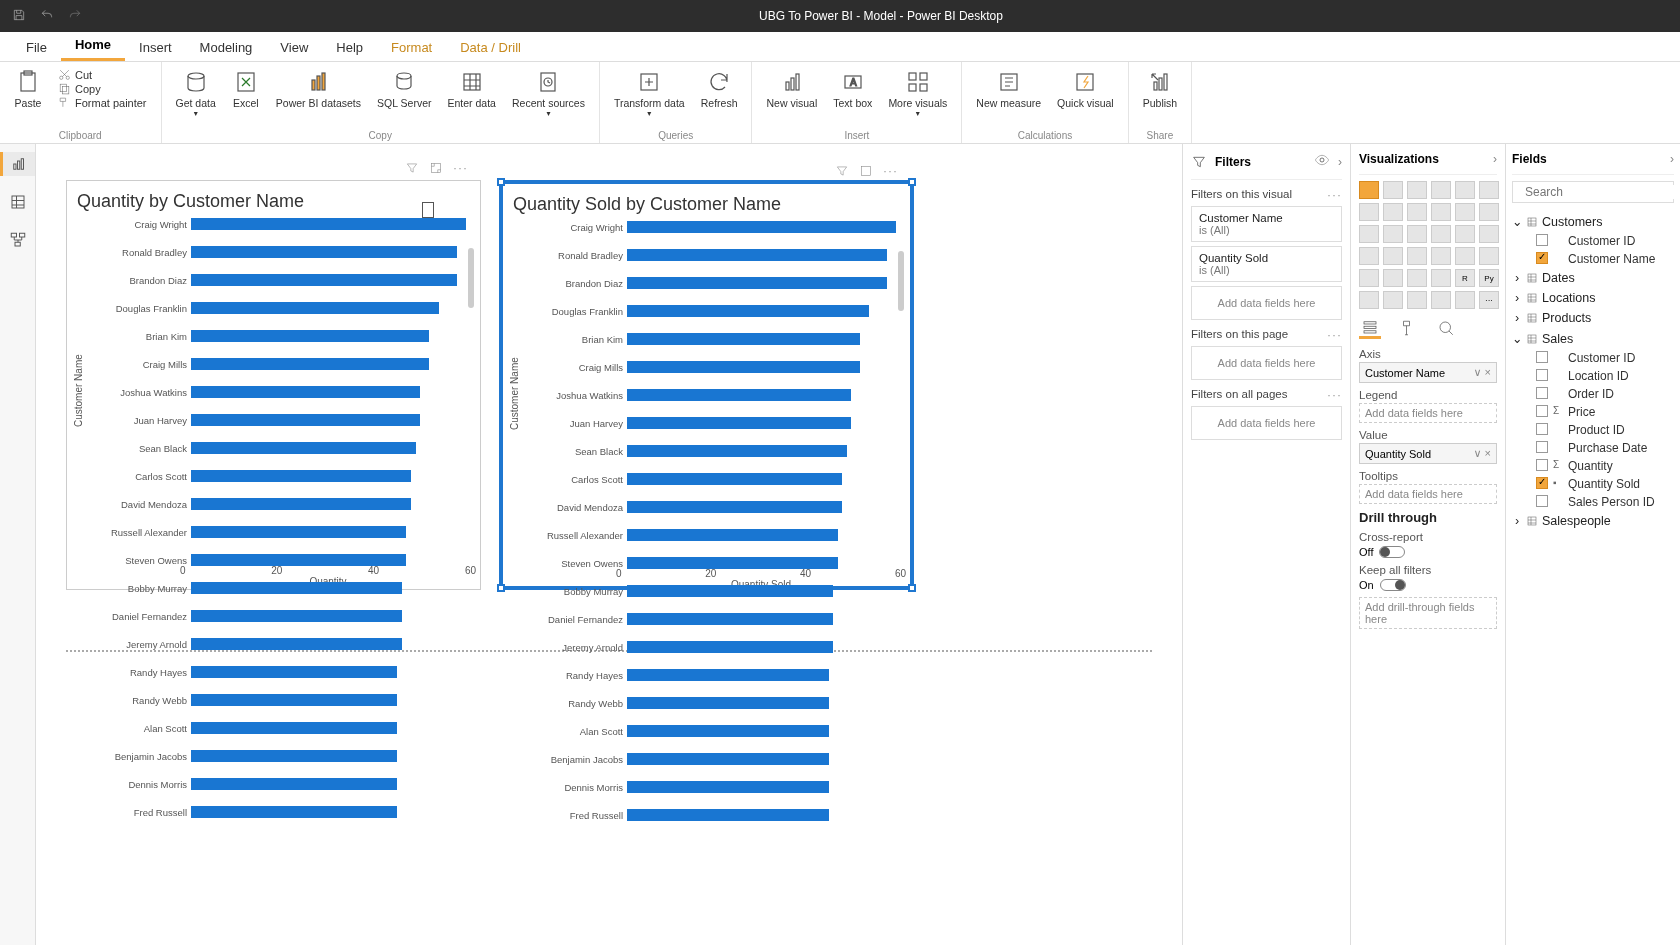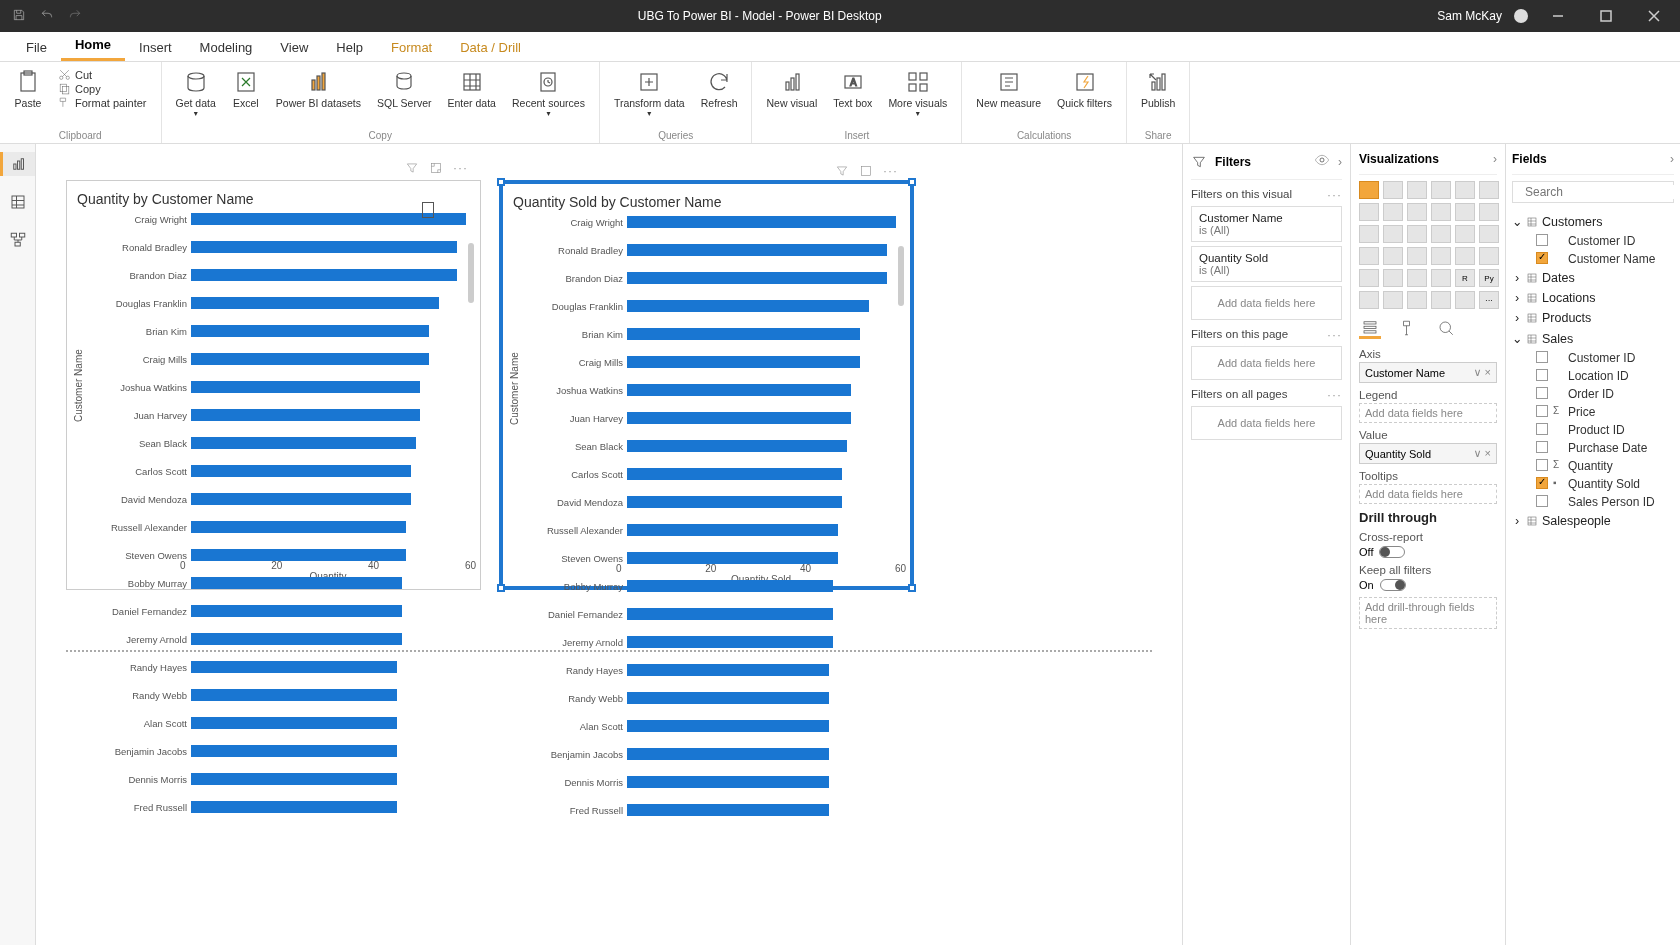--- a/index.html
+++ b/index.html
@@ -39,21 +39,21 @@
 .leftbar-item { width: 24px; height: 24px; display: flex; align-items: center; justify-content: center; cursor: pointer; }
 .leftbar-item svg { width: 18px; height: 18px; fill: none; stroke: #555; stroke-width: 1.3; }
 .leftbar-item.active { border-left: 3px solid #f2a63c; background: #eaeaea; width: 100%; }
 
 .canvas { flex: 1; background: #fff; padding: 36px 30px; position: relative; }
 .canvas-row { display: flex; gap: 18px; }
 .visual { background: #fff; border: 1px solid #ccc; width: 415px; height: 410px; position: relative; padding: 8px 4px 4px 4px; }
 .visual.selected { border: 4px solid #1f77d0; }
 .visual-header { display: flex; justify-content: flex-end; gap: 10px; padding: 0 8px 3px; position: absolute; right: 4px; top: -20px; }
 .visual-header svg { width: 14px; height: 14px; stroke: #888; fill: none; }
-.visual-title { font-size: 14px; color: #333; padding: 2px 6px 6px; font-weight: 500; }
+.visual-title { font-size: 18px; color: #333; padding: 2px 6px 6px; font-weight: 500; }
 .chart-area { height: 345px; display: flex; }
 .ylabel { writing-mode: vertical-rl; transform: rotate(180deg); font-size: 10px; color: #555; text-align: center; padding: 0 2px; }
 .bars { flex: 1; display: flex; flex-direction: column; gap: 16px; padding-right: 10px; position: relative; }
 .bar-row { display: flex; align-items: center; height: 15.2px; }
 .bar-label { width: 105px; font-size: 9.5px; color: #555; text-align: right; padding-right: 4px; }
 .bar-track { flex: 1; }
 .bar-fill { height: 12px; background: #1976d2; }
 .scroll-thumb { position: absolute; right: 2px; top: 30px; width: 6px; height: 60px; background: #ccc; border-radius: 3px; }
 .xaxis { display: flex; padding-left: 109px; justify-content: space-between; font-size: 10px; color: #555; margin-top: 2px; }
 .xlabel { text-align: center; font-size: 10px; color: #555; padding-left: 109px; }
@@ -114,39 +114,20 @@
           <path d="M4 4h13l3 3v13H4z M8 4v5h7V4 M7 20v-7h10v7" stroke="#ccc" fill="none"></path>
         </svg></span>
     <span><svg viewBox="0 0 24 24">
           <path d="M9 14l-5-5 5-5 M4 9h10a6 6 0 016 6v1" stroke="#ccc" fill="none"></path>
         </svg></span>
     <span><svg viewBox="0 0 24 24">
           <path d="M15 14l5-5-5-5 M20 9H10a6 6 0 00-6 6v1" stroke="#888" fill="none"></path>
         </svg></span>
   </div>
   <div class="titlebar-center">UBG To Power BI - Model - Power BI Desktop</div>
-  <div class="titlebar-right">
-    <span>Sam McKay</span>
-    <span class="user-dot"></span>
-    <span class="window-btn">
-        <svg viewBox="0 0 12 12">
-          <path d="M1 6h10"></path>
-        </svg>
-      </span>
-    <span class="window-btn">
-        <svg viewBox="0 0 12 12">
-          <rect x="1" y="1" width="10" height="10"></rect>
-        </svg>
-      </span>
-    <span class="window-btn">
-        <svg viewBox="0 0 12 12">
-          <path d="M1 1l10 10M11 1L1 11"></path>
-        </svg>
-      </span>
-  </div>
 </div>
 
 <div class="menubar">
   <div class="tab">File</div>
   <div class="tab active">Home</div>
   <div class="tab">Insert</div>
   <div class="tab">Modeling</div>
   <div class="tab">View</div>
   <div class="tab">Help</div>
   <div class="tab gold">Format</div>
@@ -324,21 +305,21 @@
           </div>
           <span>New measure</span>
         </div>
       <div class="rbtn">
           <div class="ricon">
             <svg viewBox="0 0 24 24">
               <rect x="4" y="4" width="16" height="16"></rect>
               <path d="M15 6l-4 6h4l-4 6" stroke="#f2a63c"></path>
             </svg>
           </div>
-          <span>Quick filters</span>
+          <span>Quick visual</span>
         </div>
     </div>
     <div class="rgroup-bottom">Calculations</div>
   </div>
   <div class="rgroup">
     <div class="rgroup-items">
       <div class="rbtn">
           <div class="ricon">
             <svg viewBox="0 0 24 24">
               <rect x="6" y="12" width="3" height="8"></rect>

